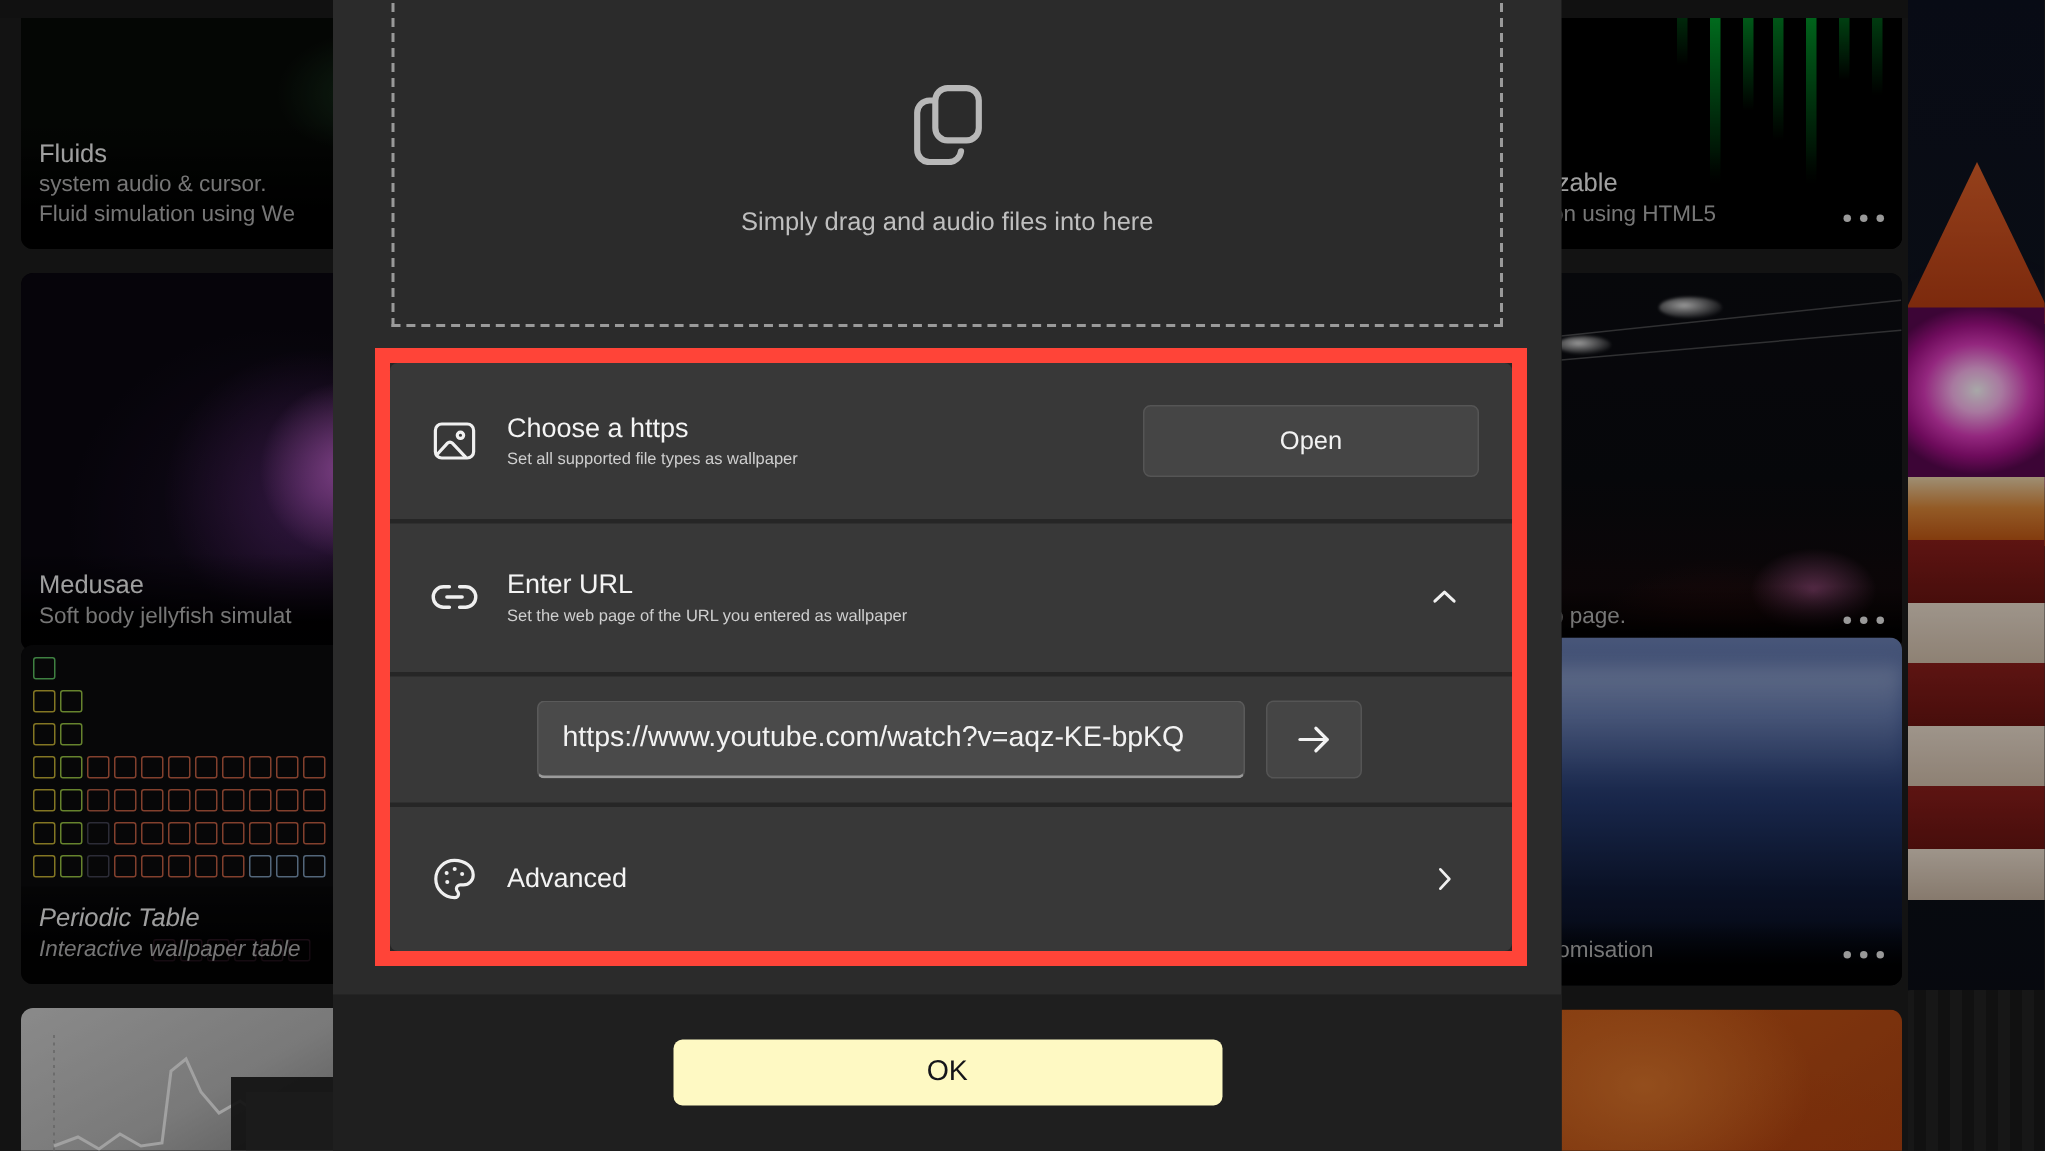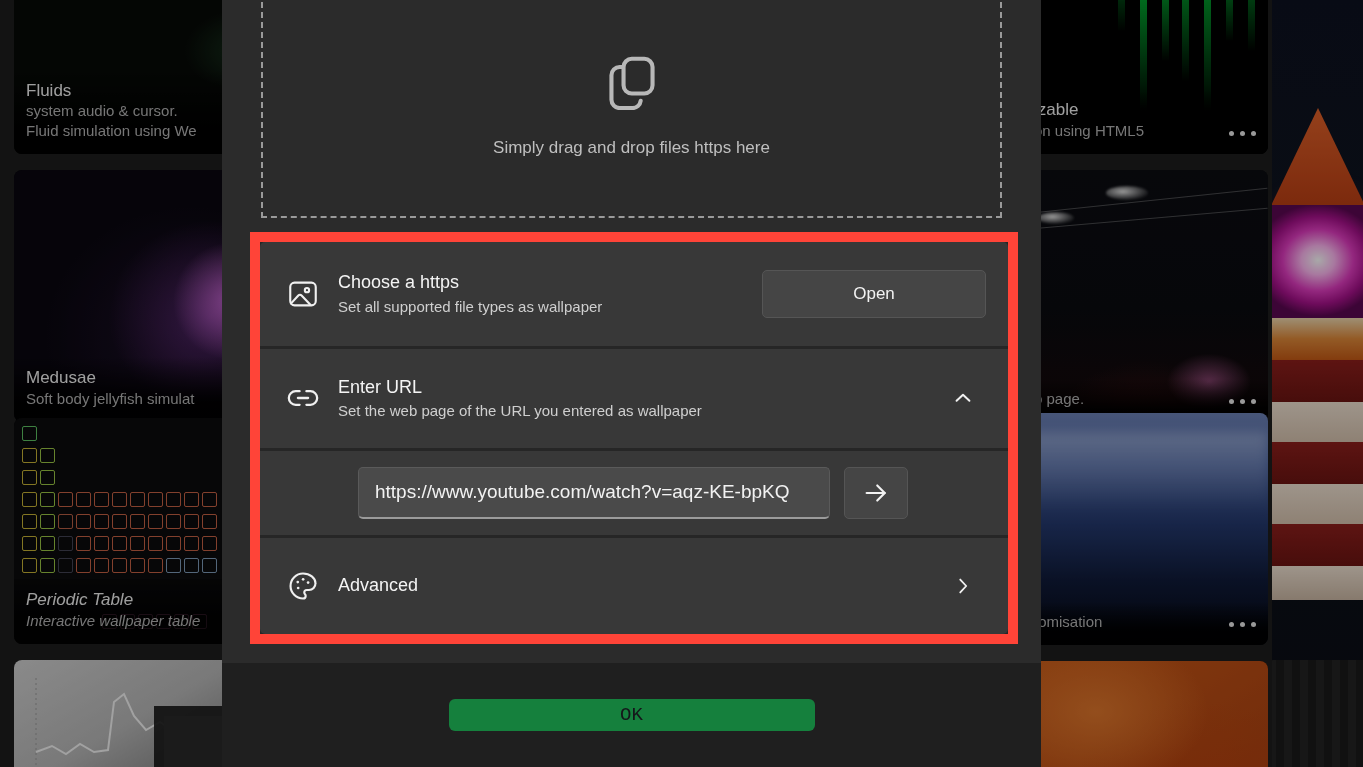--- a/index.html
+++ b/index.html
@@ -6,21 +6,21 @@
   html, body {
     width: 1363px; height: 767px;
     overflow: hidden;
     background: #141414;
     font-family: "Liberation Sans", sans-serif;
   }
 
   
   #app-root { position: absolute; inset: 0; background: #1b1b1b; }
 
-  .bg-column { position: absolute; top: 0; bottom: 0; overflow: hidden; padding-left: 12px; }
+  .bg-column { position: absolute; top: 12px; bottom: 0; overflow: hidden; padding-left: 12px; }
   #bg-left  { left: 0;  width: 222px; background: #1e1e1e; }
   #bg-right { left: 1041px; width: 322px; background: #1e1e1e; }
 
   .wp-card {
     position: absolute; border-radius: 8px; overflow: hidden;
     background: #0a0a0a;
   }
   .wp-card .thumb { position: absolute; inset: 0; }
   .wp-card .meta {
     position: absolute; left: 0; right: 0; bottom: 0;
@@ -162,21 +162,21 @@
 
   .opt-row {
     background: #383838;
     display: flex; align-items: center;
     padding: 0 22px 0 26px;
     position: relative;
   }
   .opt-row .opt-icon { width: 52px; flex: none; display: flex; align-items: center; }
   .opt-text { flex: 1 1 auto; min-width: 0; }
   .opt-title { font-size: 18px; color: #f4f4f4; line-height: 1.3; }
-  .opt-sub { font-size: 15px; color: #cfcfcf; line-height: 1.35; margin-top: 2px; }
+  .opt-sub { font-size: 11px; color: #cfcfcf; line-height: 1.35; margin-top: 2px; }
 
   #row-choose-file { height: 108px; border-radius: 5px 5px 0 0; }
   #row-enter-url { height: 102px; }
   #row-url-input { height: 87px; background: #383838; display: flex; align-items: center; padding: 0 100px 0 98px; gap: 14px; }
   #row-advanced { height: 100px; border-radius: 0 0 5px 5px; }
 
   #open-button {
     width: 224px; height: 48px; flex: none;
     background: #454545; border: 1px solid #555;
     border-radius: 5px; color: #f2f2f2; font-size: 17px;
@@ -200,23 +200,23 @@
   }
 
   .opt-chevron { width: 46px; flex: none; display: flex; align-items: center; justify-content: center; }
 
   
   #dialog-footer {
     height: 104px; background: #1f1f1f;
     display: flex; align-items: center; justify-content: center;
   }
   #ok-button {
-    width: 366px; height: 32px;
-    background: #15803d; border: none; border-radius: 6px;
-    color: #15151a; font-size: 19px; font-family: Liberation Mono, monospace;
+    width: 366px; height: 44px;
+    background: #fef9c3; border: none; border-radius: 6px;
+    color: #15151a; font-size: 19px; font-family: Liberation Sans, sans-serif;
     cursor: pointer;
   }
 
   svg { display: block; }
 </style>
 </head>
 <body>
 
 <div id="app-root">
 
@@ -414,21 +414,21 @@
 
     <div id="dialog-body">
 
       <div id="dropzone">
         <span>
           <svg width="58" height="58" viewBox="0 0 24 24" fill="none" stroke="#b8b8b8" stroke-width="1.7" stroke-linecap="round" stroke-linejoin="round">
             <rect x="8.5" y="2.8" width="12" height="14.4" rx="3.4"></rect>
             <path d="M15.6 20.2a3.4 3.4 0 0 1-3.4 3.0H6.9a3.4 3.4 0 0 1-3.4-3.4V9.6a3.4 3.4 0 0 1 3.4-3.4h1.2"></path>
           </svg>
         </span>
-        <span class="dz-label">Simply drag and drop files https here</span>
+        <span class="dz-label">Simply drag and audio files into here</span>
       </div>
 
       <div id="options-highlight">
         <div id="options-list">
 
           <div class="opt-row" id="row-choose-file">
             <span class="opt-icon">
               <svg width="34" height="34" viewBox="0 0 24 24" fill="none" stroke="#f0f0f0" stroke-width="1.5" stroke-linecap="round" stroke-linejoin="round">
                 <rect x="3" y="4" width="18" height="16" rx="3"></rect>
                 <circle cx="14.8" cy="9.3" r="1.5"></circle>

